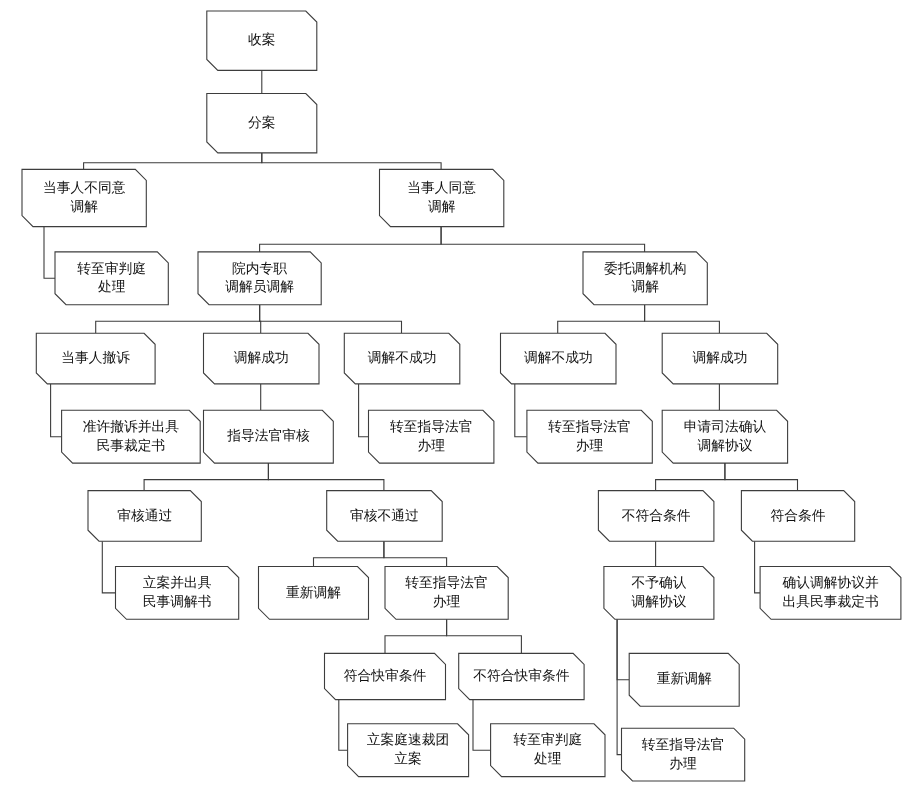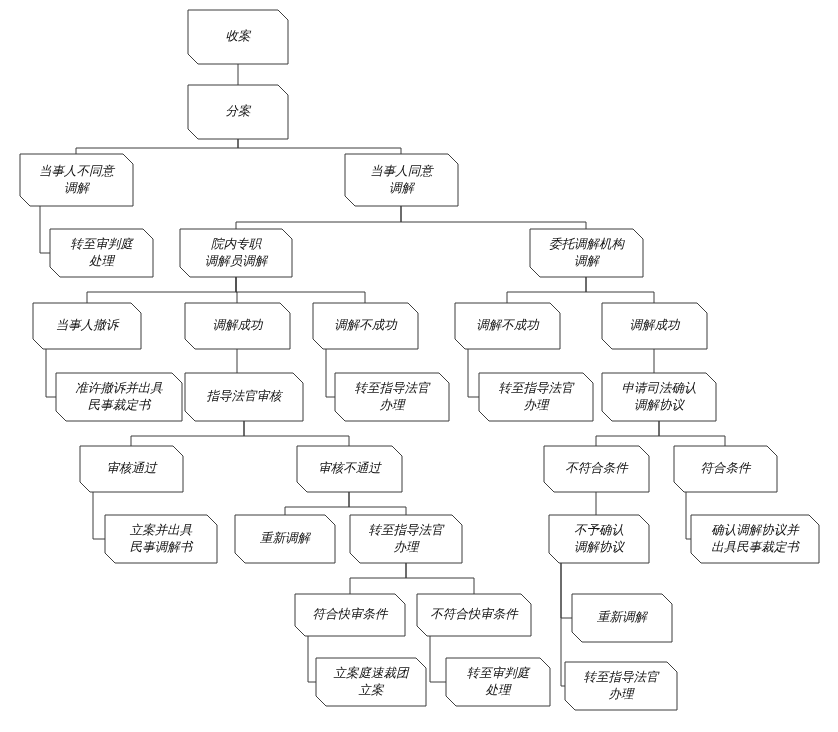--- a/index.html
+++ b/index.html
@@ -11,21 +11,20 @@
     width: 838px;
     height: 732px;
     font-family: "Liberation Sans", "DejaVu Sans", sans-serif;
     overflow: hidden;
   }
   #flowchart-root {
     position: relative;
     width: 838px;
     height: 732px;
     background: #ffffff;
-    font-style: italic;
   }
   svg#flow-svg {
     position: absolute;
     left: 0;
     top: 0;
     width: 838px;
     height: 732px;
     display: block;
   }
   .node-shape {

